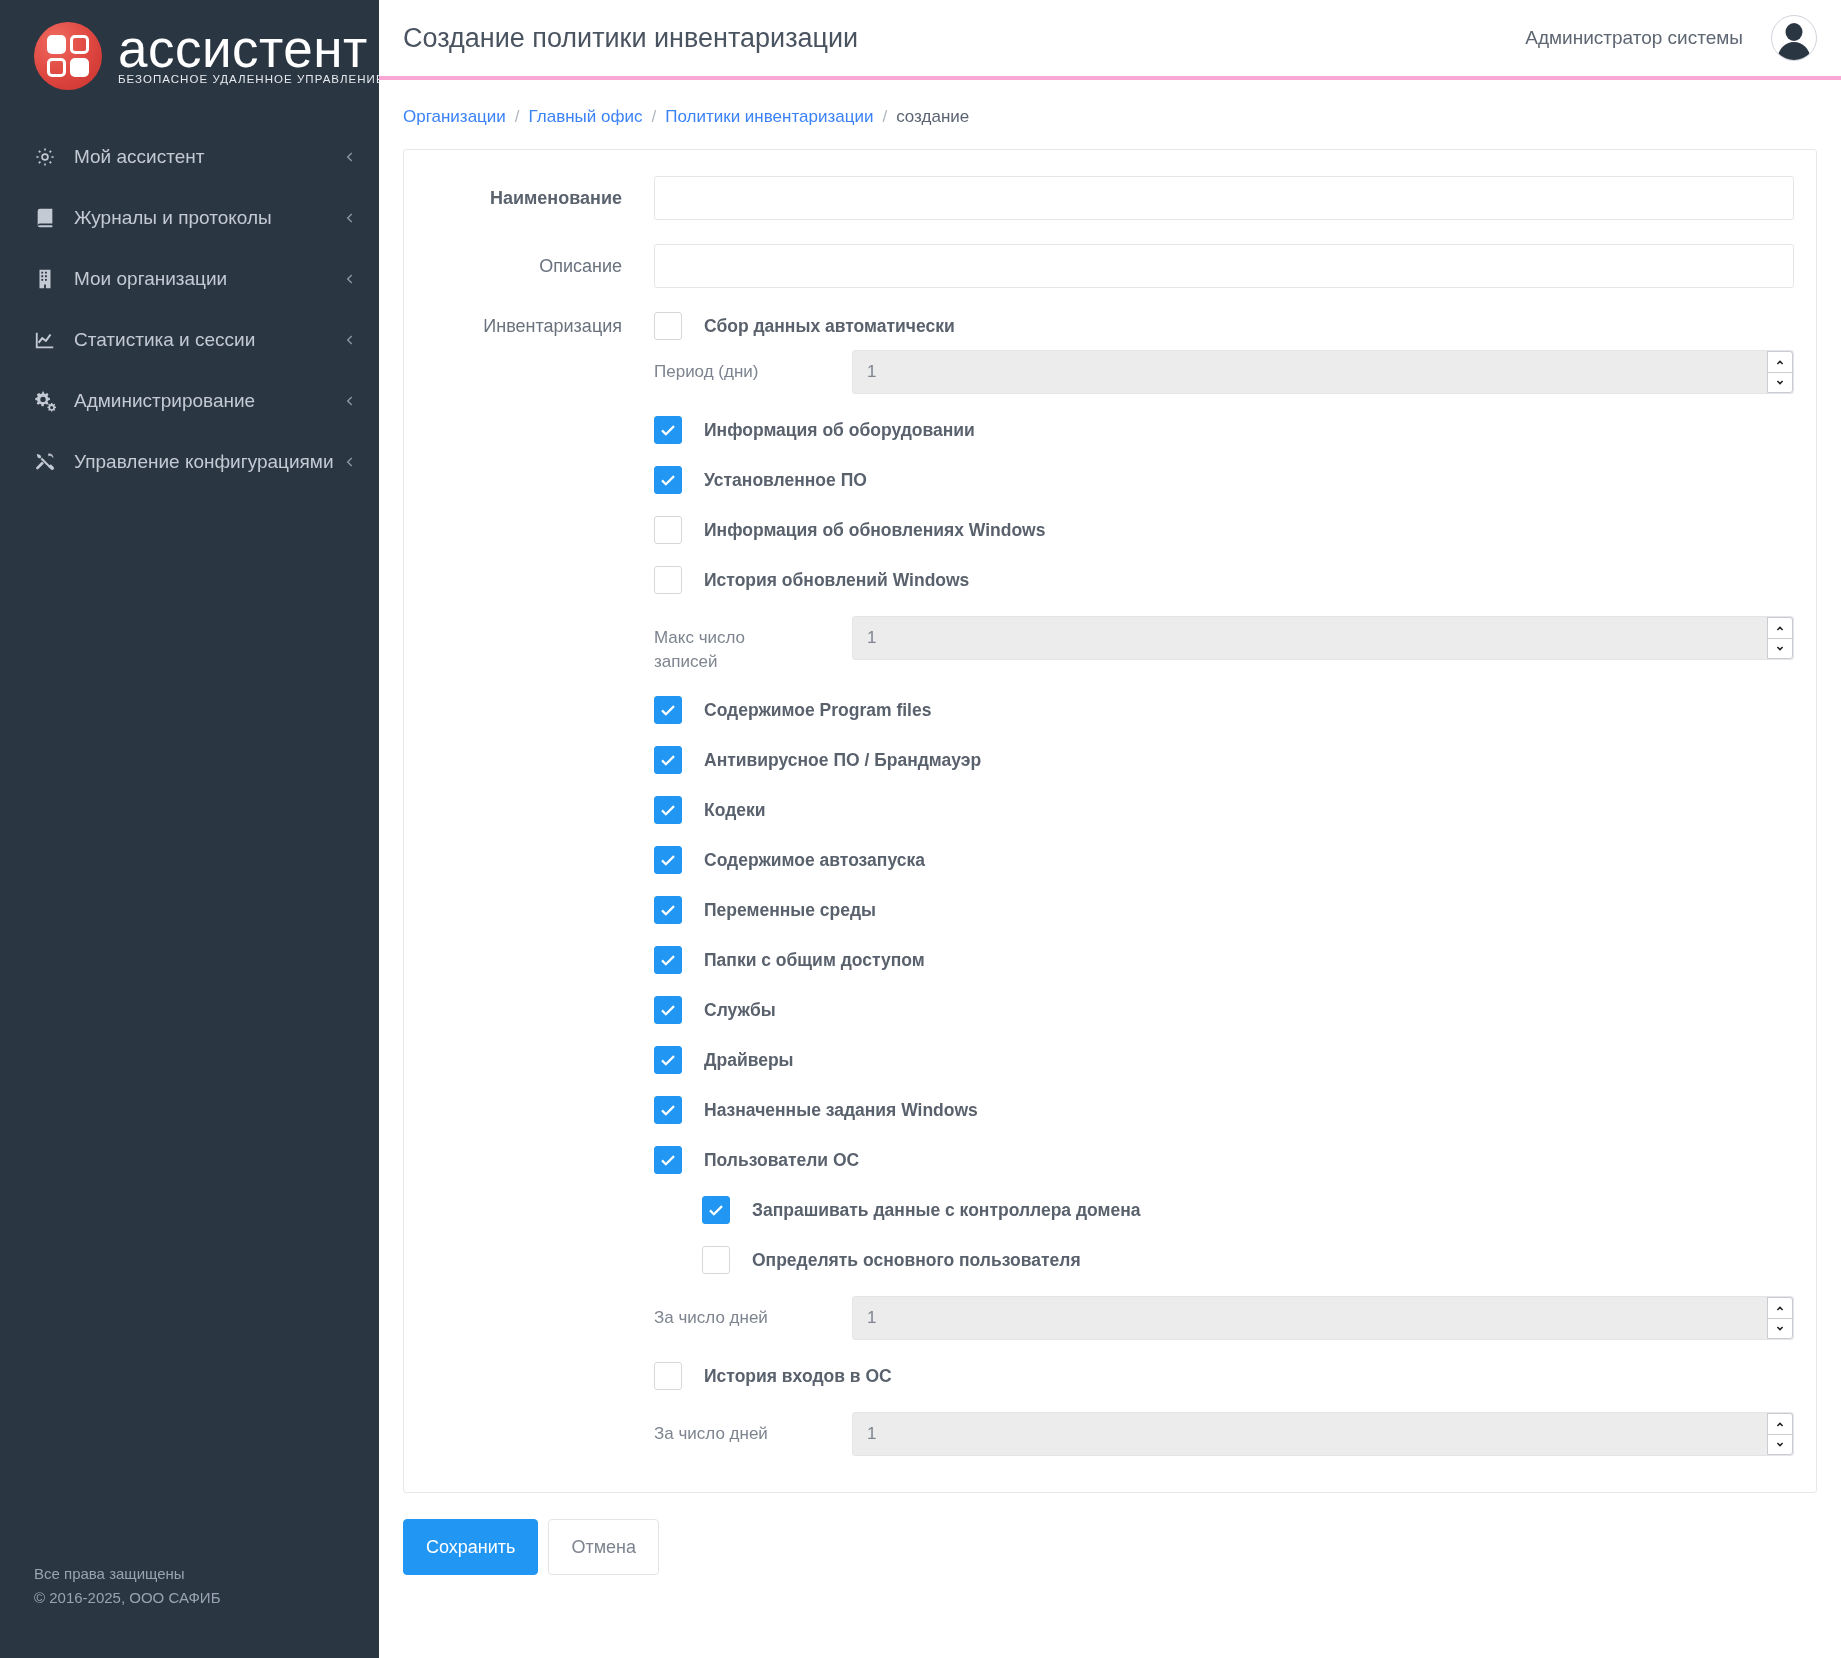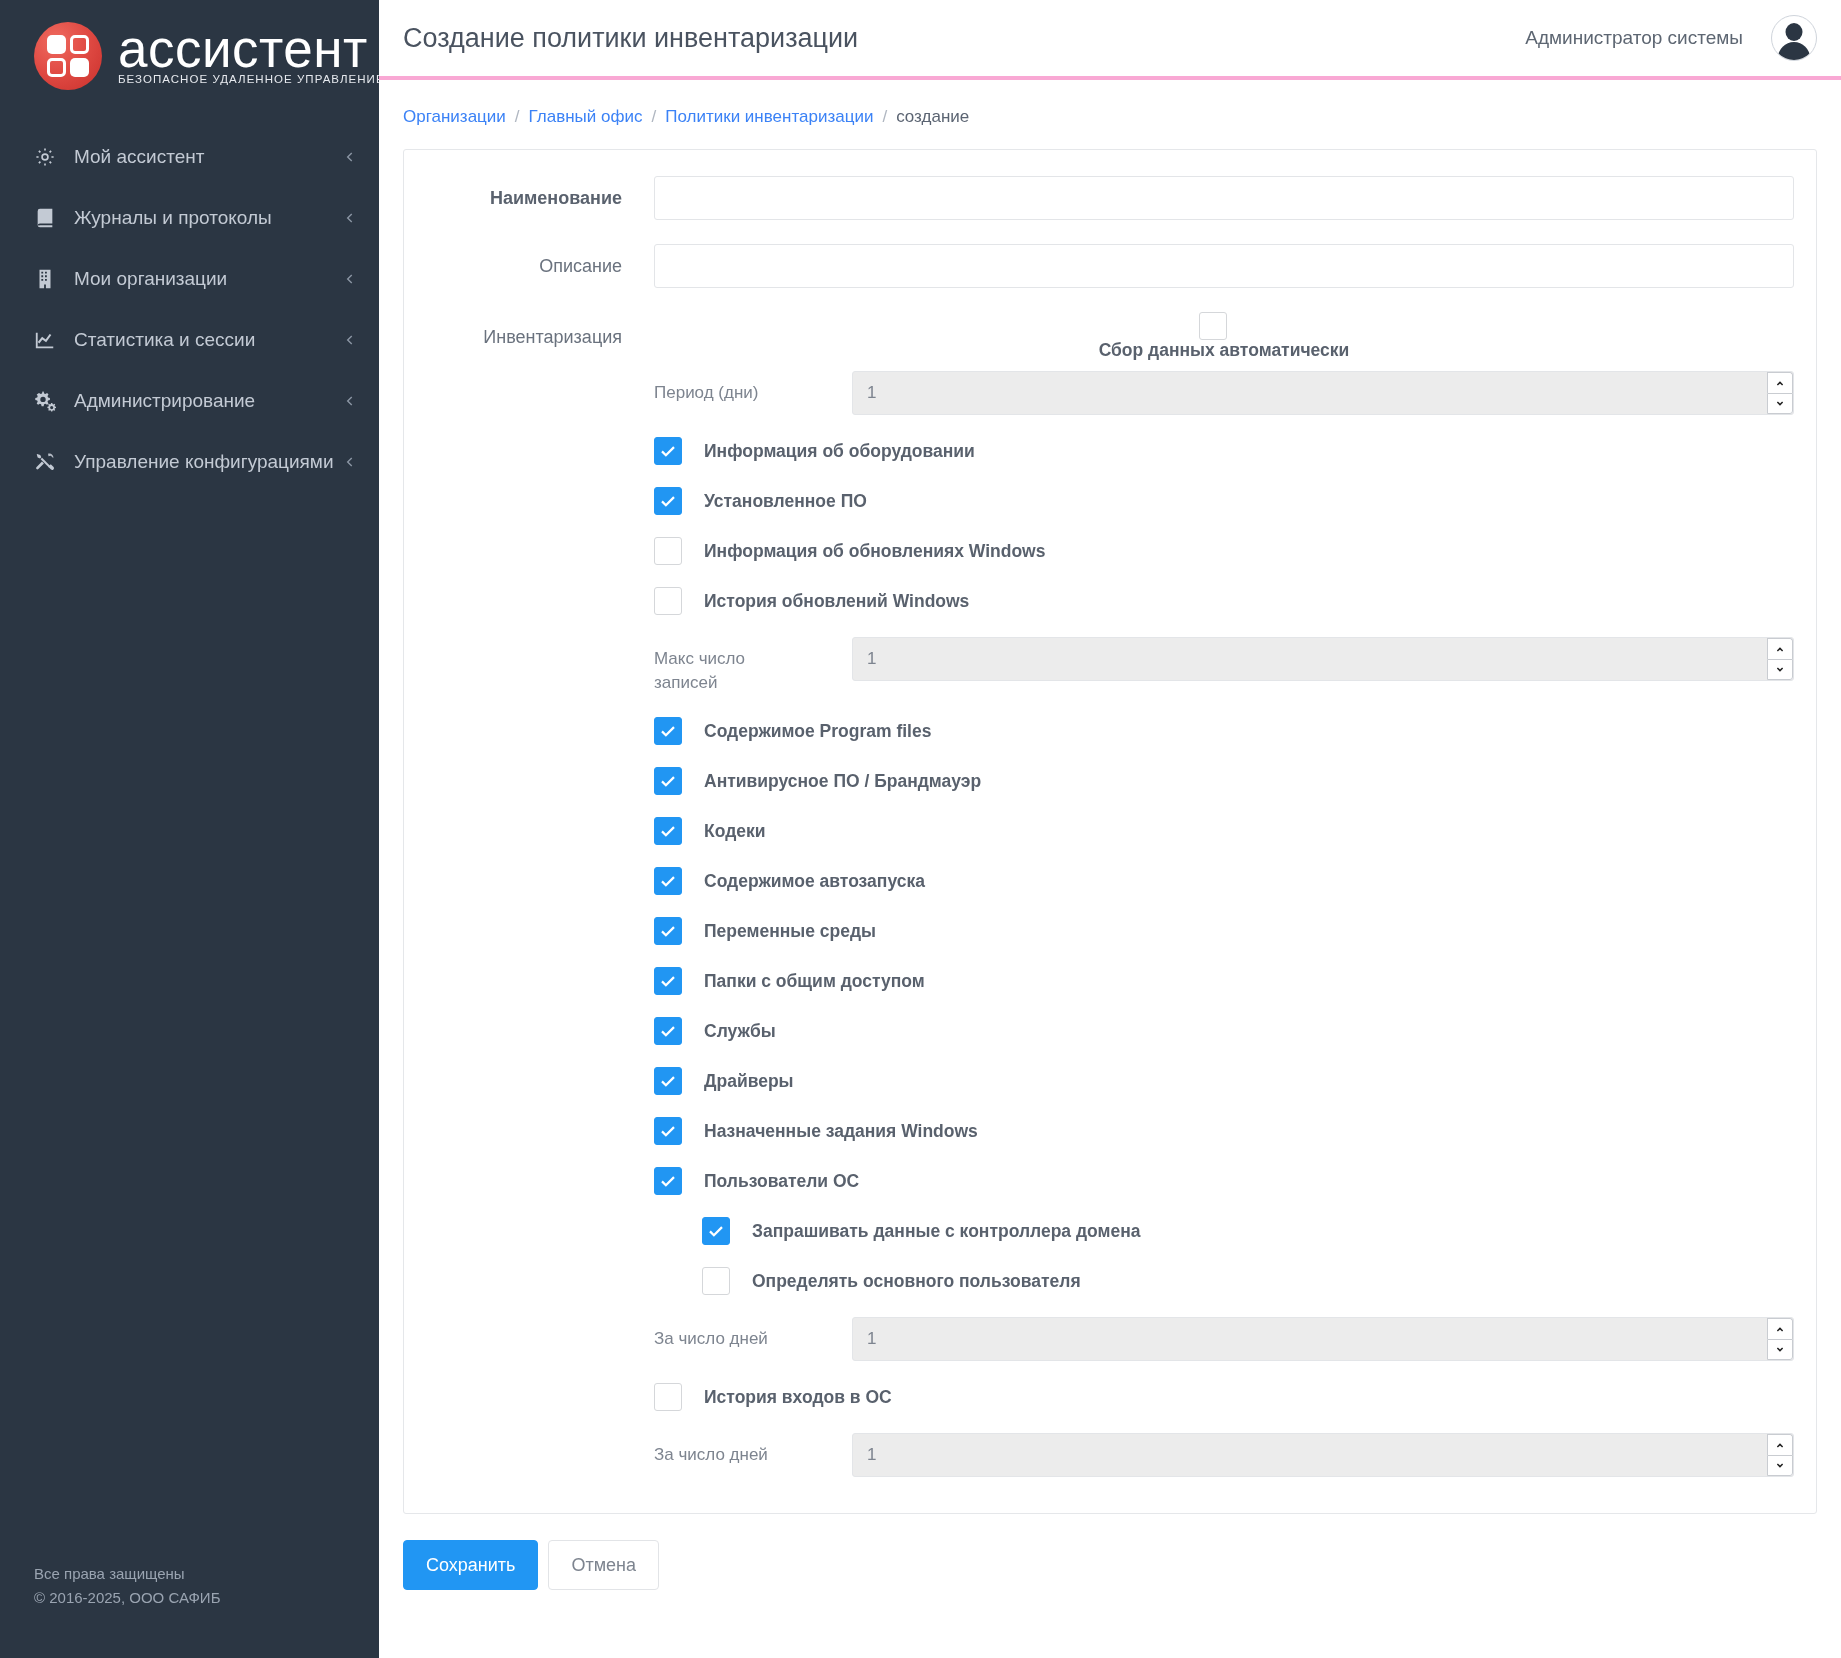--- a/index.html
+++ b/index.html
@@ -279,21 +279,21 @@
     padding: 26px 24px 0 24px;
     display: flex;
     gap: 10px;
     align-items: center;
   }
   .btn {
     font-family: inherit;
     font-size: 18px;
     border-radius: 4px;
     padding: 0 22px;
-    height: 50px;
+    height: 56px;
     cursor: pointer;
     border: 1px solid transparent;
     line-height: 46px;
   }
   .btn-primary { background: #2196f3; color: #ffffff; border-color: #2196f3; }
   .btn-default { background: #ffffff; color: #7d848f; border-color: #e2e4e7; }
 </style>
 </head>
 <body>
 
@@ -449,21 +449,21 @@
 
       <div class="form-row">
         <div class="form-label">Описание</div>
         <div class="field">
           <input class="text-input" type="text" value="" style="">
         </div>
       </div>
 
       <div class="form-row tight">
         <div class="form-label">Инвентаризация</div>
-        <div class="field" style="display:flex;align-items:center;flex-direction:column;">
+        <div class="field" style="display:flex;align-items:center;">
           <span class="cb">
             
           </span>
           <span class="cb-label">Сбор данных автоматически</span>
         </div>
       </div>
 
       <div class="sub-row">
         <div class="sub-label">Период (дни)</div>
         <div class="sub-field">

